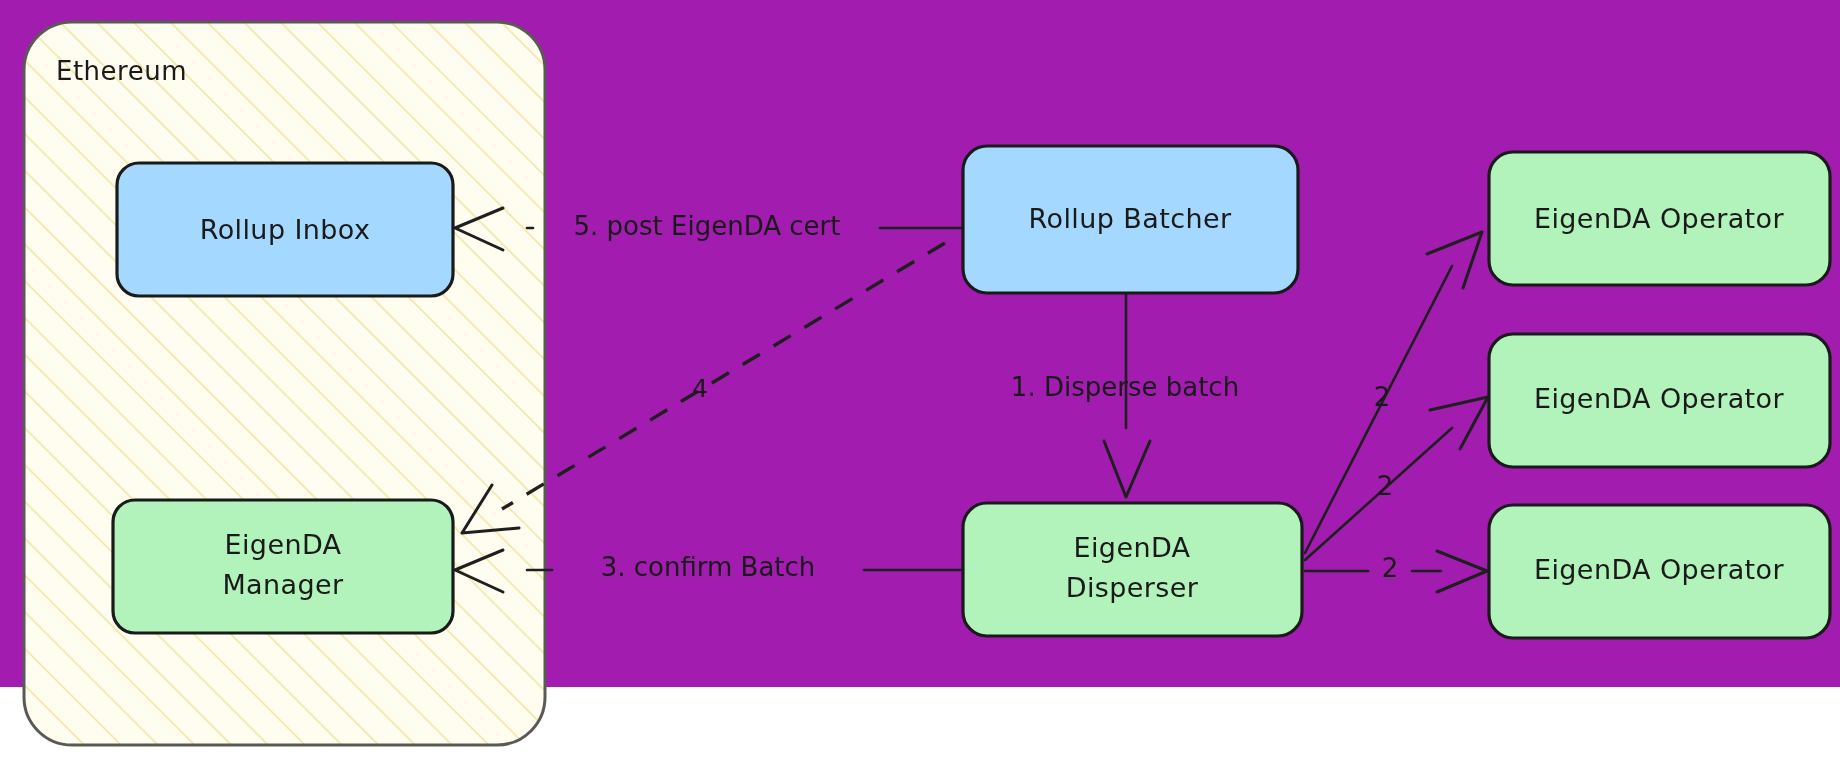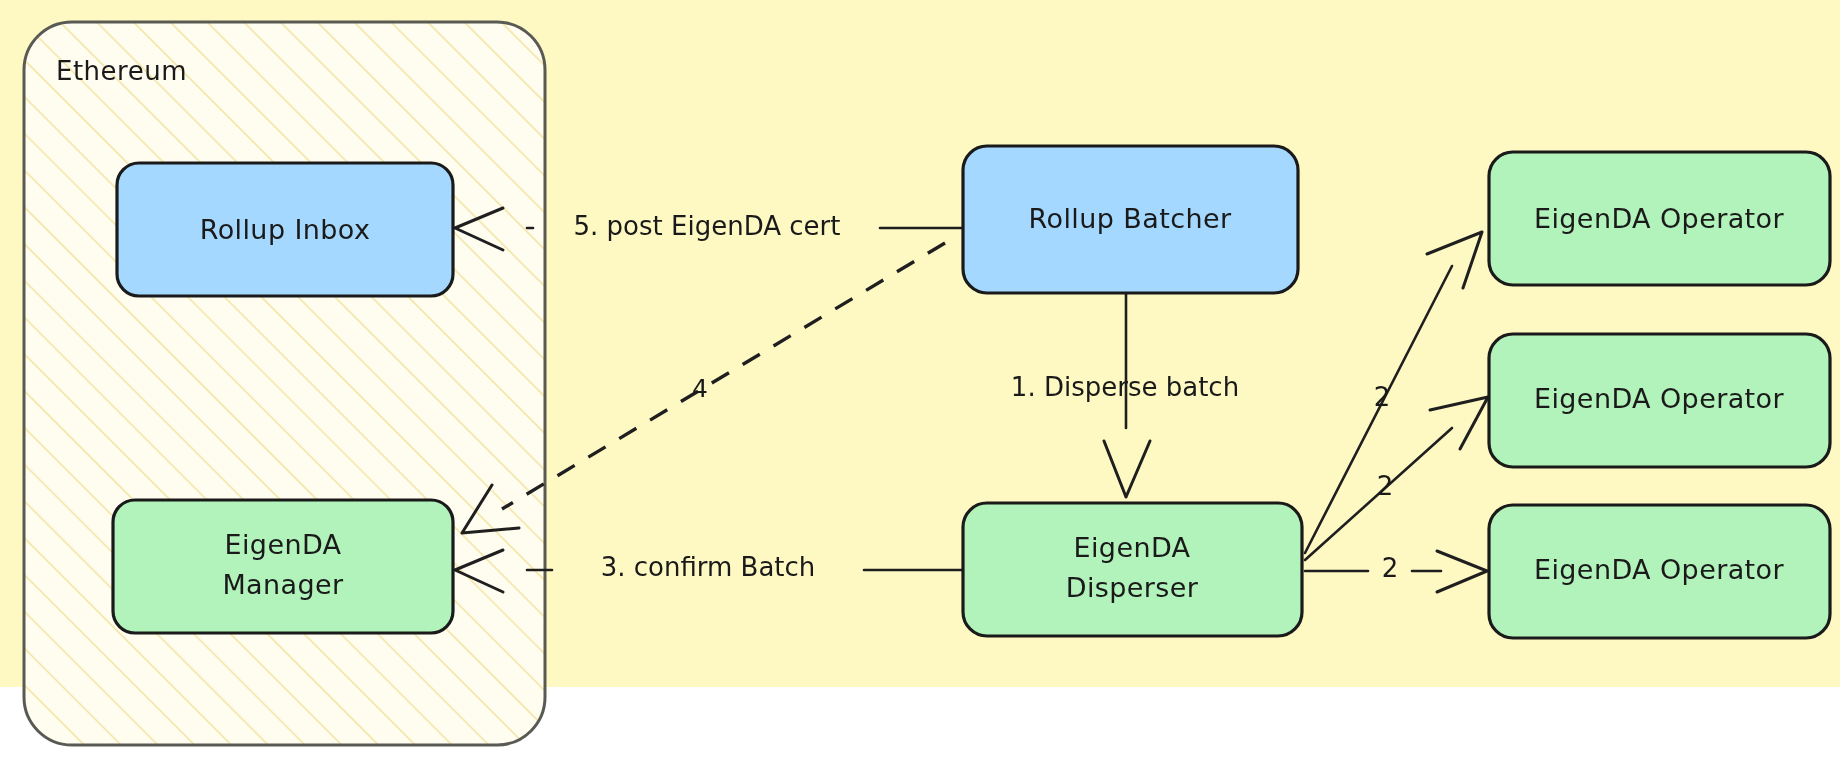--- a/index.html
+++ b/index.html
@@ -10,21 +10,21 @@
   body {
     width: 1840px;
     height: 765px;
     font-family: "DejaVu Sans", sans-serif;
     overflow: hidden;
   }
   #canvas {
     position: relative;
     width: 1840px;
     height: 687px;
-    background: #fef9c3;
+    background: #a21caf;
   }
   svg#diagram {
     position: absolute;
     left: 0;
     top: 0;
     width: 1840px;
     height: 765px;
   }
   .node-label {
     font-family: "DejaVu Sans", sans-serif;

